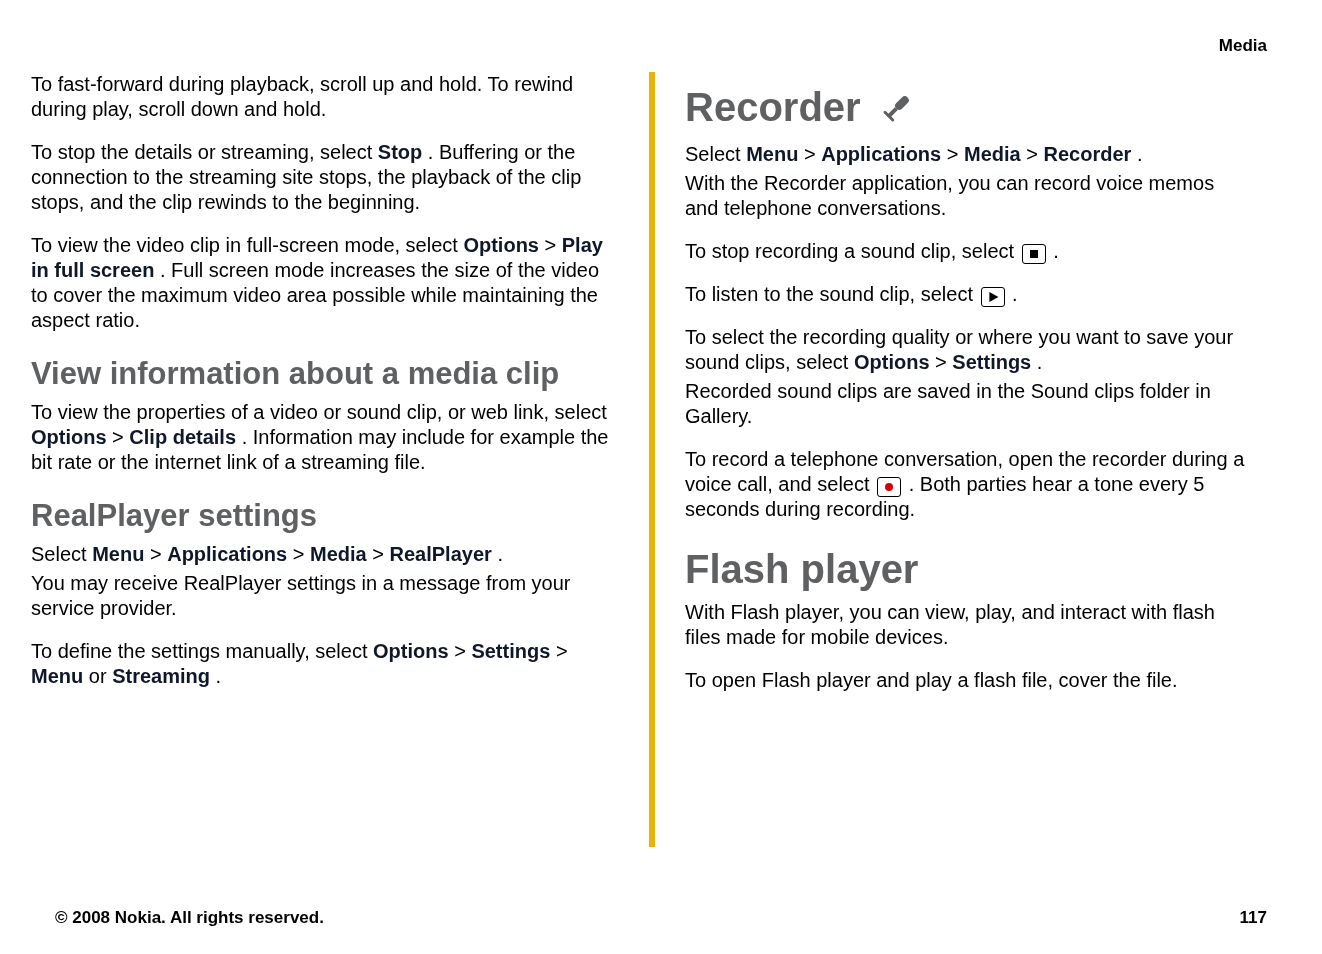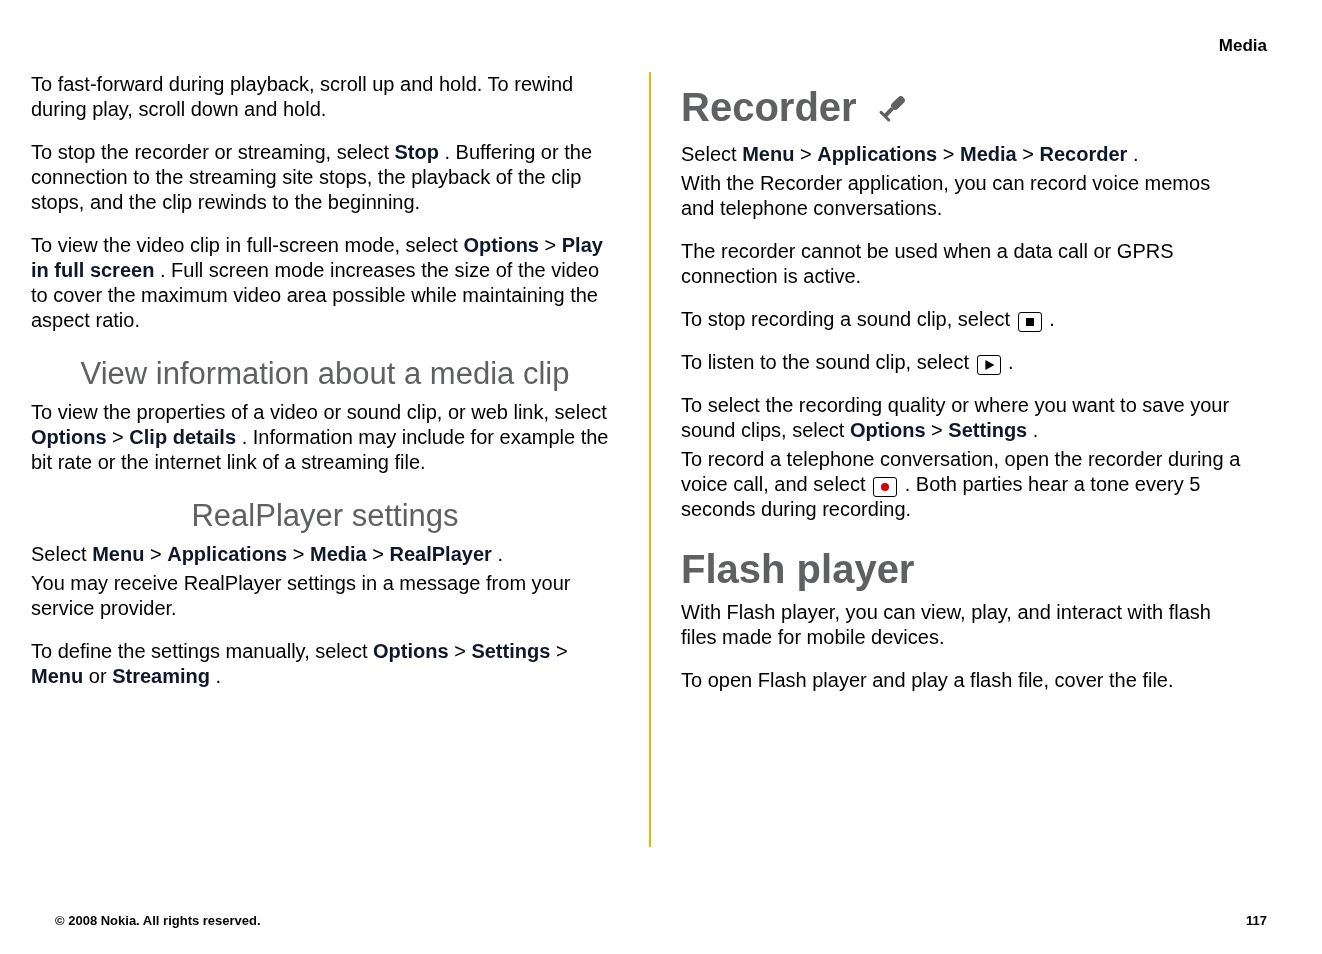--- a/index.html
+++ b/index.html
@@ -32,34 +32,33 @@
     height: 775px;
   }
   .col {
     width: 50%;
     box-sizing: border-box;
     padding-right: 20px;
     font-size: 20px;
     line-height: 1.25;
   }
   .col-left { padding-left: 0; padding-right: 30px; }
-  .col-right { padding-left: 30px; border-left: 2px solid #eab308; }
+  .col-right { padding-left: 30px; border-left: 6px solid #eab308; }
   p { margin: 0 0 18px 0; }
   h1 {
     font-size: 40px;
     color: #5f6062;
     font-weight: 700;
     margin: 10px 0 6px 0;
   }
   h2 {
     font-size: 31px;
     color: #5f6062;
-    font-weight: 400;
+    font-weight: 700;
     margin: 22px 0 6px 0;
-    text-align: center;
   }
   .link { color: #0f172a; font-weight: 700; }
   .sep { font-weight: 400; color: #000; }
   .inline-icon {
     display: inline-block;
     vertical-align: middle;
     width: 22px;
     height: 18px;
     border: 1.5px solid #000;
     border-radius: 3px;
@@ -99,37 +98,37 @@
     vertical-align: -4px;
     margin-left: 10px;
   }
   .footer {
     position: absolute;
     bottom: 26px;
     left: 55px;
     right: 55px;
     display: flex;
     justify-content: space-between;
-    font-size: 13px;
+    font-size: 17px;
     font-weight: 700;
   }
 </style>
 </head>
 <body>
 
 <div class="page">
   <div class="header-label">Media</div>
 
   <div class="columns">
 
     <div class="col col-left">
       <p>To fast-forward during playback, scroll up and hold. To rewind during play, scroll down and hold.</p>
 
       <p>
-        <span>To stop the recorder or streaming, select </span>
+        <span>To stop the details or streaming, select </span>
         <span class="link">Stop</span>
         <span>. Buffering or the connection to the streaming site stops, the playback of the clip stops, and the clip rewinds to the beginning.</span>
       </p>
 
       <p>
         <span>To view the video clip in full-screen mode, select </span>
         <span class="link">Options</span>
         <span class="sep"> &gt; </span>
         <span class="link">Play in full screen</span>
         <span>. Full screen mode increases the size of the video to cover the maximum video area possible while maintaining the aspect ratio.</span>
@@ -194,21 +193,20 @@
         <span class="sep"> &gt; </span>
         <span class="link">Applications</span>
         <span class="sep"> &gt; </span>
         <span class="link">Media</span>
         <span class="sep"> &gt; </span>
         <span class="link">Recorder</span>
         <span>.</span>
       </p>
 
       <p>With the Recorder application, you can record voice memos and telephone conversations.</p>
-      <p>The recorder cannot be used when a data call or GPRS connection is active.</p>
 
 
       <p>
         <span>To stop recording a sound clip, select </span>
         <span class="inline-icon stop"></span>
         <span>.</span>
       </p>
 
       <p>
         <span>To listen to the sound clip, select </span>
@@ -217,20 +215,21 @@
       </p>
 
       <p style="margin-bottom:4px;">
         <span>To select the recording quality or where you want to save your sound clips, select </span>
         <span class="link">Options</span>
         <span class="sep"> &gt; </span>
         <span class="link">Settings</span>
         <span>.</span>
       </p>
 
+      <p>Recorded sound clips are saved in the Sound clips folder in Gallery.</p>
 
       <p>
         <span>To record a telephone conversation, open the recorder during a voice call, and select </span>
         <span class="inline-icon record"></span>
         <span>. Both parties hear a tone every 5 seconds during recording.</span>
       </p>
 
       <h1 style="margin-top:22px;">Flash player</h1>
 
       <p>With Flash player, you can view, play, and interact with flash files made for mobile devices.</p>

